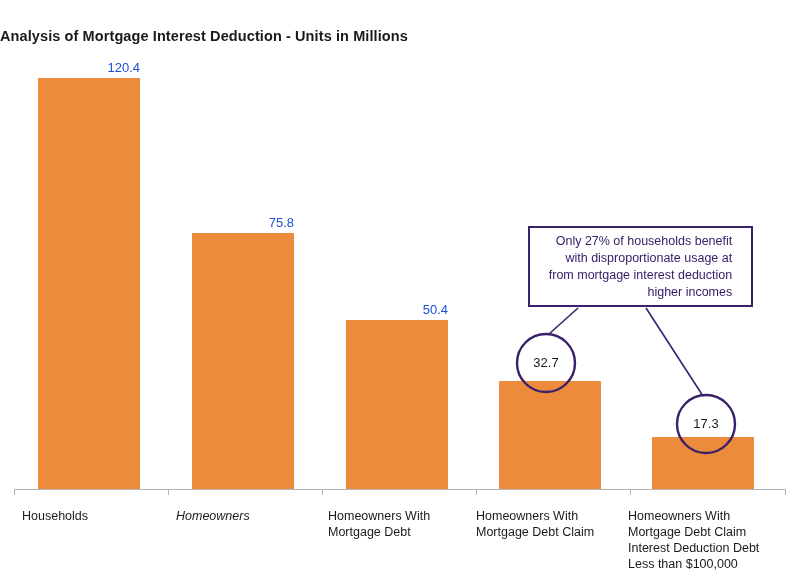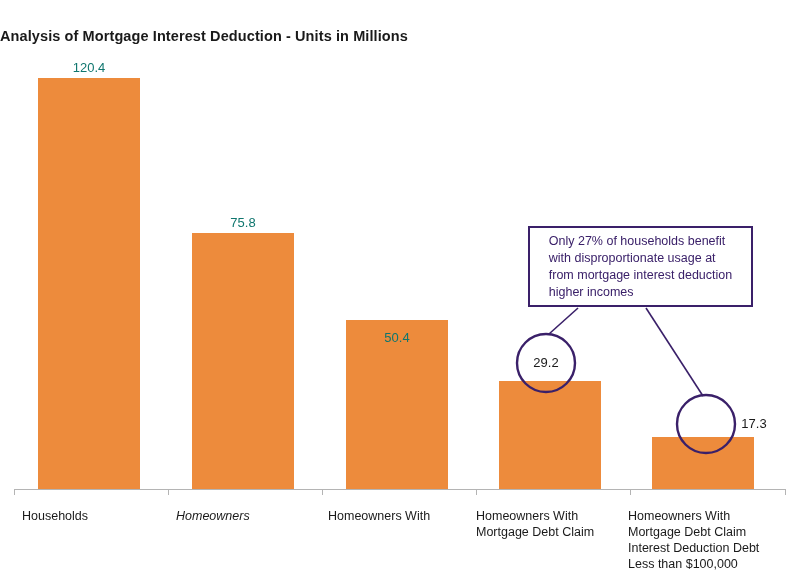--- a/index.html
+++ b/index.html
@@ -51,22 +51,22 @@
     height: 6px;
     background: #b4b4b4;
   }
   .bar {
     position: absolute;
     background: #ED8B3C;
   }
   .bar-value {
     position: absolute;
     font-size: 13px;
-    color: #0f766e;
-    text-align: center;
+    color: #1d4ed8;
+    text-align: right;
     white-space: nowrap;
   }
   .cat-label {
     position: absolute;
     font-size: 12.5px;
     line-height: 16px;
     color: #1a1a1a;
     text-align: left;
   }
   
@@ -80,21 +80,21 @@
     background: #ffffff;
     box-sizing: border-box;
     display: flex;
     align-items: center;
     justify-content: center;
   }
   .callout-text {
     font-size: 12.5px;
     line-height: 17px;
     color: #3A2069;
-    text-align: left;
+    text-align: right;
     padding: 0 6px;
   }
   .callout-svg {
     position: absolute;
     left: 0;
     top: 0;
     width: 800px;
     height: 583px;
     pointer-events: none;
   }
@@ -124,51 +124,52 @@
     <div class="axis-tick" style="left:785px;"></div>
 
     <div class="bar" style="left:38px;  top:78px;  width:102px; height:411px;"></div>
     <div class="bar" style="left:192px; top:233px; width:102px; height:256px;"></div>
     <div class="bar" style="left:346px; top:320px; width:102px; height:169px;"></div>
     <div class="bar" style="left:499px; top:381px; width:102px; height:108px;"></div>
     <div class="bar" style="left:652px; top:437px; width:102px; height:52px;"></div>
 
     <div class="bar-value" style="left:38px;  top:60px;  width:102px;">120.4</div>
     <div class="bar-value" style="left:192px; top:215px; width:102px;">75.8</div>
-    <div class="bar-value" style="left:346px; top:302px; width:102px;margin-top:28px;">50.4</div>
+    <div class="bar-value" style="left:346px; top:302px; width:102px;">50.4</div>
 
     <div class="cat-label" style="left:22px;  top:508px; width:134px;">
       <div>Households</div>
     </div>
     <div class="cat-label" style="left:176px; top:508px; width:134px;font-style:italic;">
       <div>Homeowners</div>
     </div>
     <div class="cat-label" style="left:328px; top:508px; width:138px;">
       <div>Homeowners With</div>
+      <div>Mortgage Debt</div>
     </div>
     <div class="cat-label" style="left:476px; top:508px; width:148px;">
       <div>Homeowners With</div>
       <div>Mortgage Debt Claim</div>
     </div>
     <div class="cat-label" style="left:628px; top:508px; width:152px;">
       <div>Homeowners With</div>
       <div>Mortgage Debt Claim</div>
       <div>Interest Deduction Debt</div>
       <div>Less than $100,000</div>
     </div>
 
     <svg class="callout-svg" viewBox="0 0 800 583">
       <line x1="578" y1="308" x2="549" y2="334" stroke="#3A2069" stroke-width="1.6"></line>
       <line x1="646" y1="308" x2="703" y2="396" stroke="#3A2069" stroke-width="1.6"></line>
       <circle cx="546" cy="363" r="29" fill="none" stroke="#3A2069" stroke-width="2.4"></circle>
       <circle cx="706" cy="424" r="29" fill="none" stroke="#3A2069" stroke-width="2.4"></circle>
     </svg>
 
-    <div class="circle-label" style="left:516px; top:355px; width:60px;">29.2</div>
-    <div class="circle-label" style="left:676px; top:416px; width:60px;padding-left:48px;">17.3</div>
+    <div class="circle-label" style="left:516px; top:355px; width:60px;">32.7</div>
+    <div class="circle-label" style="left:676px; top:416px; width:60px;">17.3</div>
 
     <div class="callout-box">
       <div class="callout-text">
         <div>Only 27% of households benefit</div>
         <div>with disproportionate usage at</div>
         <div>from mortgage interest deduction</div>
         <div>higher incomes</div>
       </div>
     </div>
 

